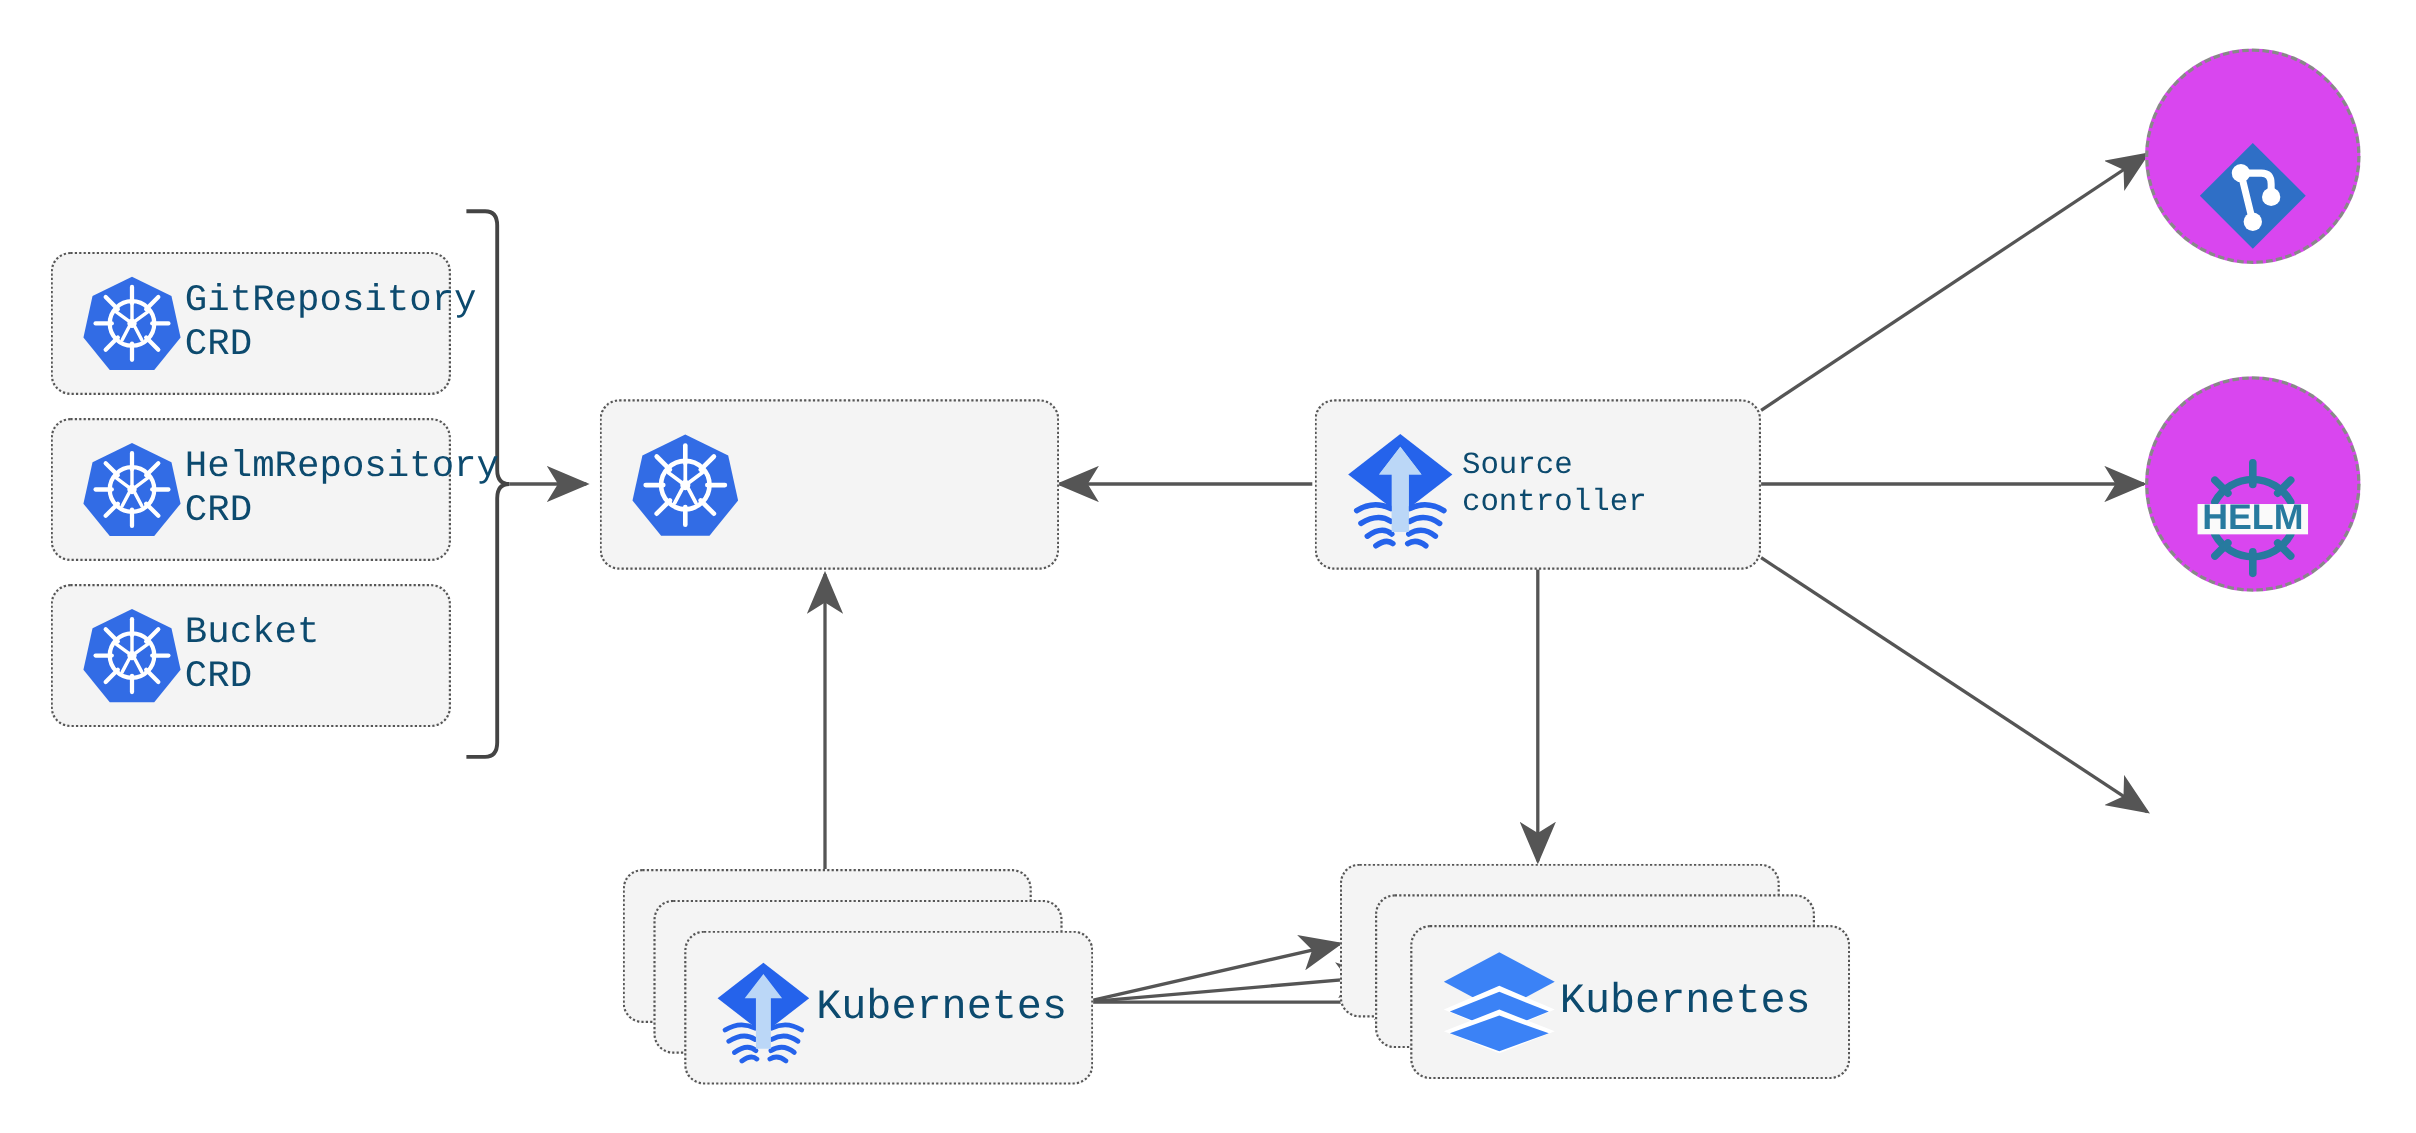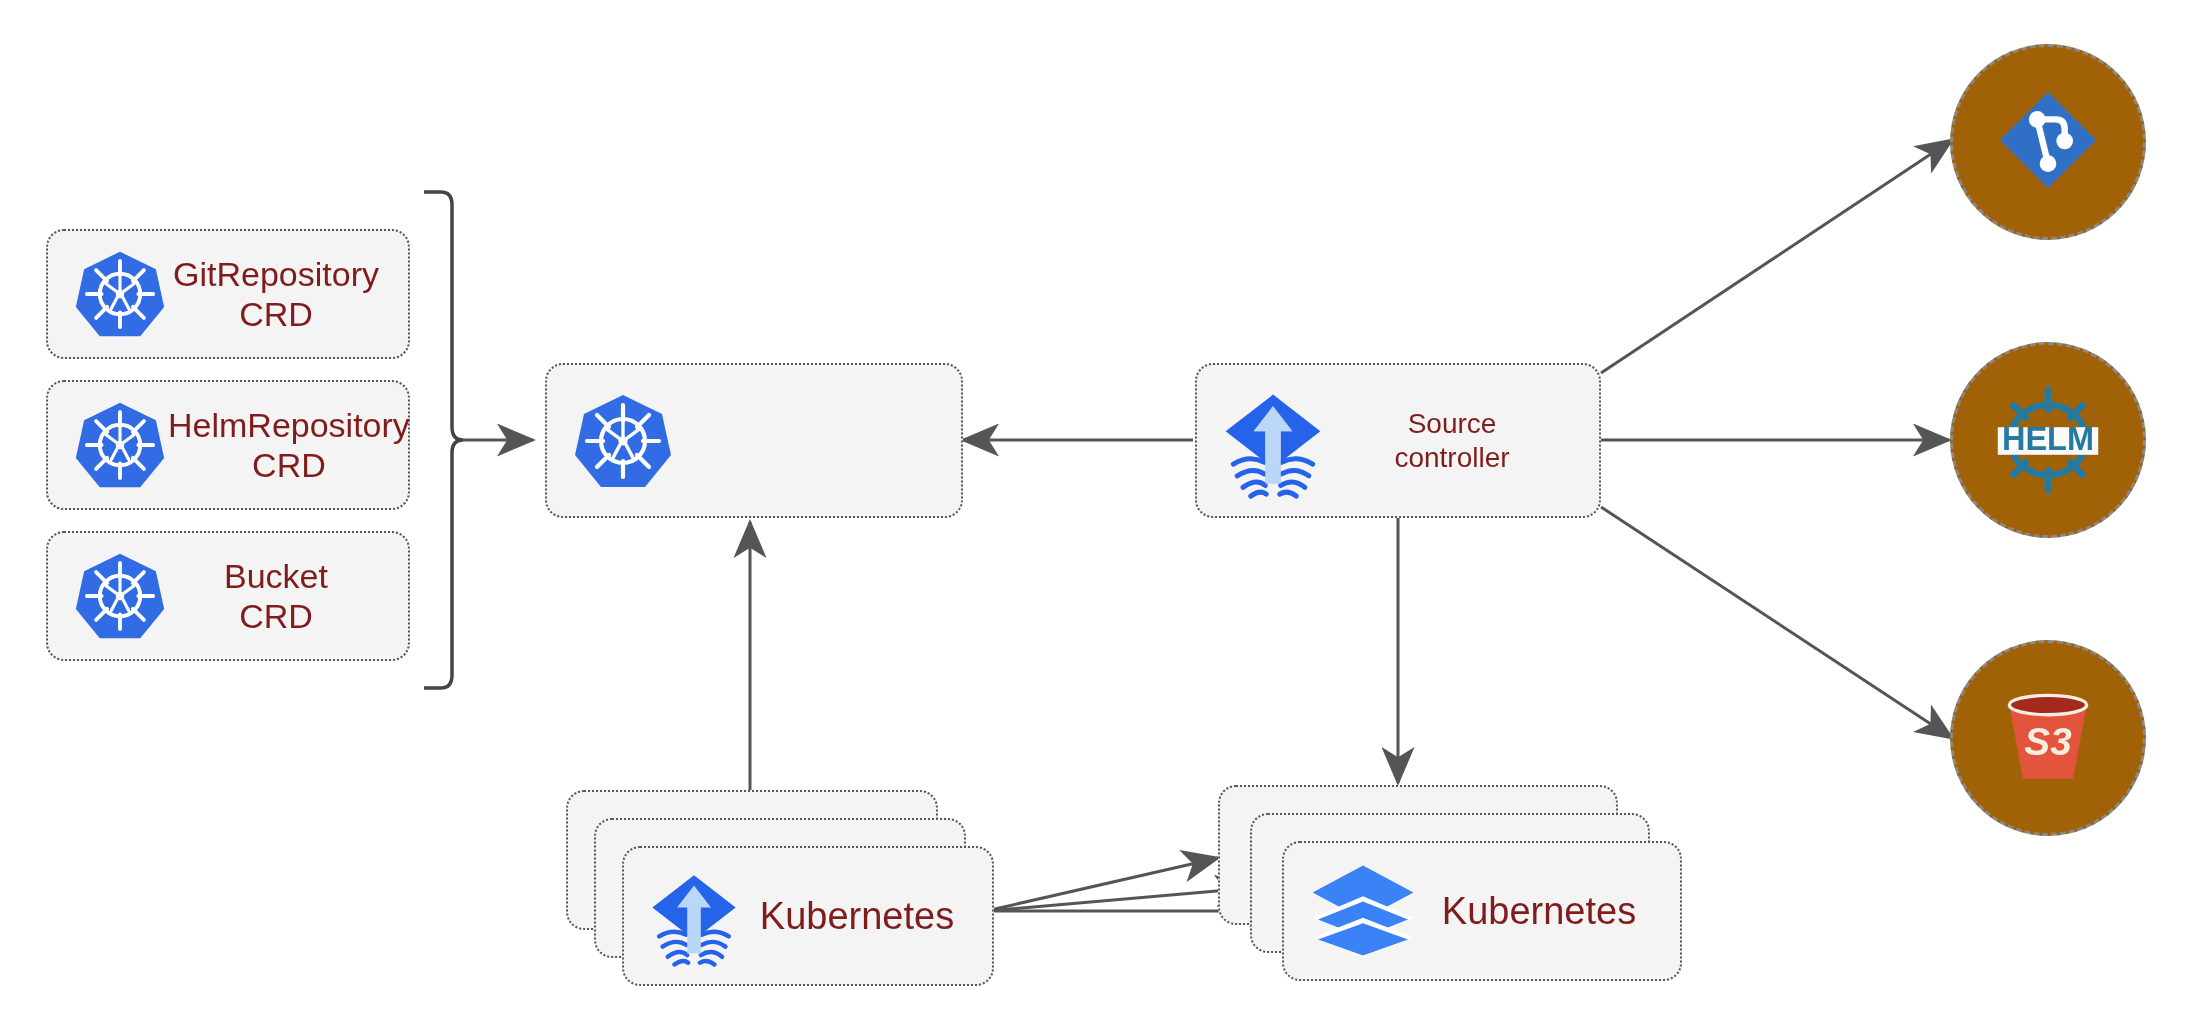--- a/index.html
+++ b/index.html
@@ -20,27 +20,27 @@
     position:absolute;
     background:#f4f4f4;
     border:2px dotted #555555;
     border-radius:18px;
     box-sizing:border-box;
     display:flex;
     align-items:center;
     z-index:5;
   }
   .card .label{
-    color:#7f1d1d;
+    color:#0c4a6e;
     font-size:34px;
     line-height:1.18;
-    text-align:center;
     white-space:pre-line;
     flex:1;
     padding-right:10px;
+    font-family:Liberation Mono, monospace;
   }
   .card .ico{
     flex:0 0 auto;
     display:flex;
     align-items:center;
     justify-content:center;
   }
 
   
   .crd{ left:46px; width:364px; height:130px; padding:0 14px;}
@@ -56,23 +56,23 @@
     box-sizing:border-box;
     z-index:3;
   }
 
   
   .circ{
     position:absolute;
     width:196px;height:196px;
     border:3px dashed #888888;
     border-radius:50%;
-    background:#a16207;
+    background:#d946ef;
     box-sizing:border-box;
-    display:flex;align-items:center;justify-content:center;
+    display:flex;align-items:flex-end;justify-content:center;
     z-index:5;
   }
 
   svg.edges{
     position:absolute;left:0;top:0;
     width:2196px;height:1030px;
     z-index:2;
     pointer-events:none;
   }
   .ln{stroke:#555555;stroke-width:3;fill:none;}
@@ -313,25 +313,14 @@
           <line x1="88" y1="88" x2="100" y2="100"></line>
           <line x1="100" y1="30" x2="88" y2="42"></line>
           <line x1="42" y1="88" x2="30" y2="100"></line>
         </g>
         <rect x="14" y="52" width="102" height="28" fill="#fafafa"></rect>
         <text x="65" y="75" font-family="'Liberation Sans',sans-serif" font-size="33" font-weight="bold" fill="#277A9F" text-anchor="middle">HELM</text>
       </svg>
     </span>
   </div>
 
-  <div class="circ" style="left:1950px;top:640px;">
-    <span>
-      <svg viewBox="0 0 120 120" width="116" height="116">
-        <path d="M20,28 L100,28 L86,104 L34,104 Z" fill="#E2543C"></path>
-        <ellipse cx="60" cy="28" rx="40" ry="10" fill="#A52A1E"></ellipse>
-        <path d="M22,38 L98,38 L96,48 L24,48 Z" fill="#E2543C"></path>
-        <ellipse cx="60" cy="28" rx="40" ry="10" fill="none" stroke="#F6EDE2" stroke-width="3.5"></ellipse>
-        <text x="60" y="80" font-family="'Liberation Sans',sans-serif" font-size="40" font-weight="bold" font-style="italic" fill="#F6EDE2" text-anchor="middle">S3</text>
-      </svg>
-    </span>
-  </div>
 
 </div>
 
 </body></html>

